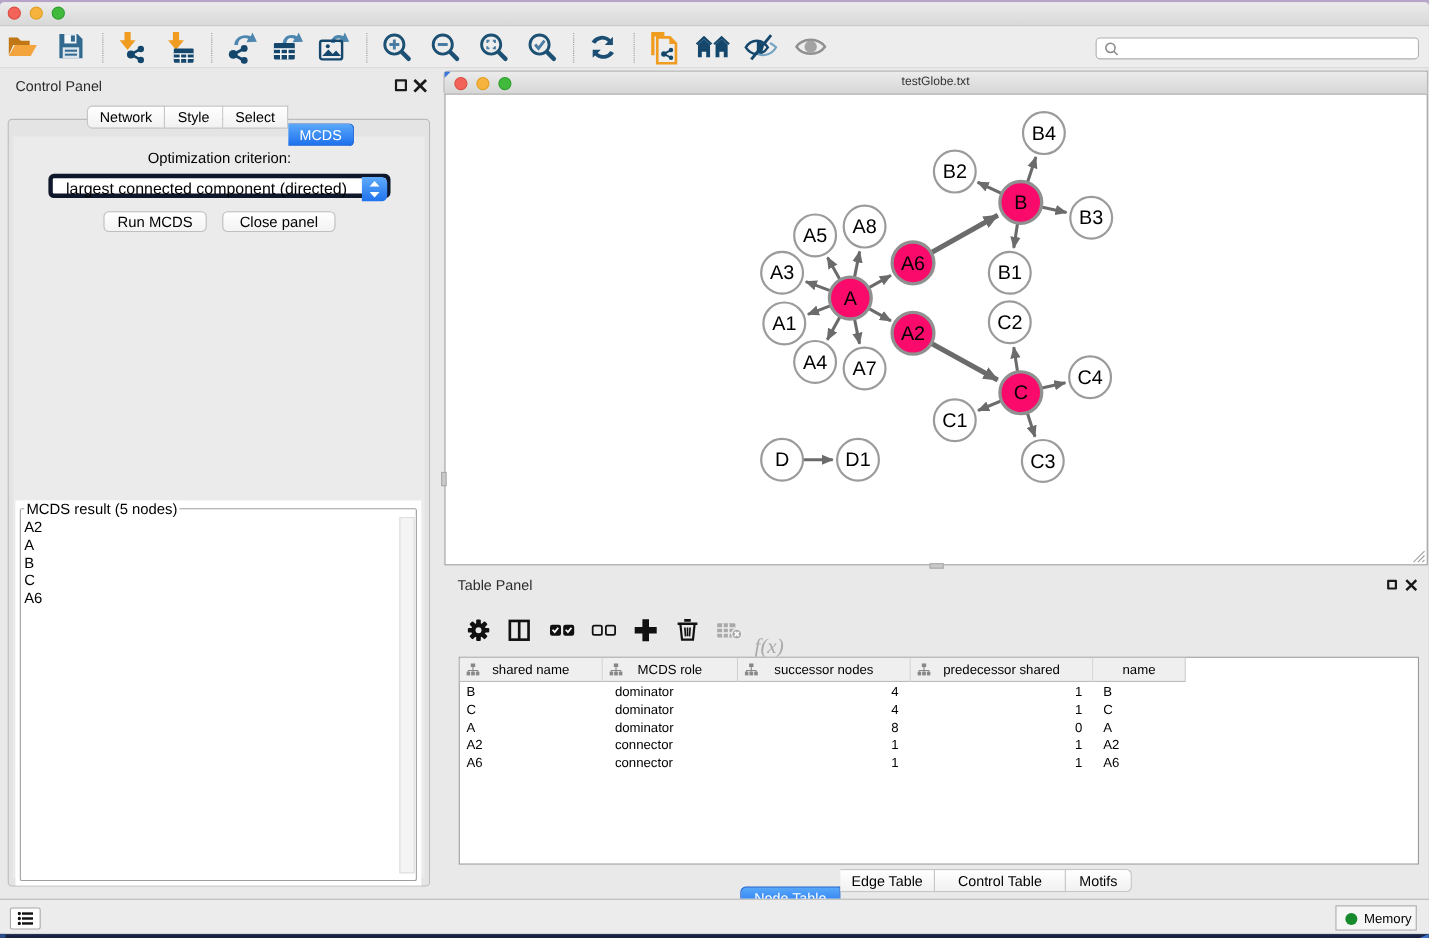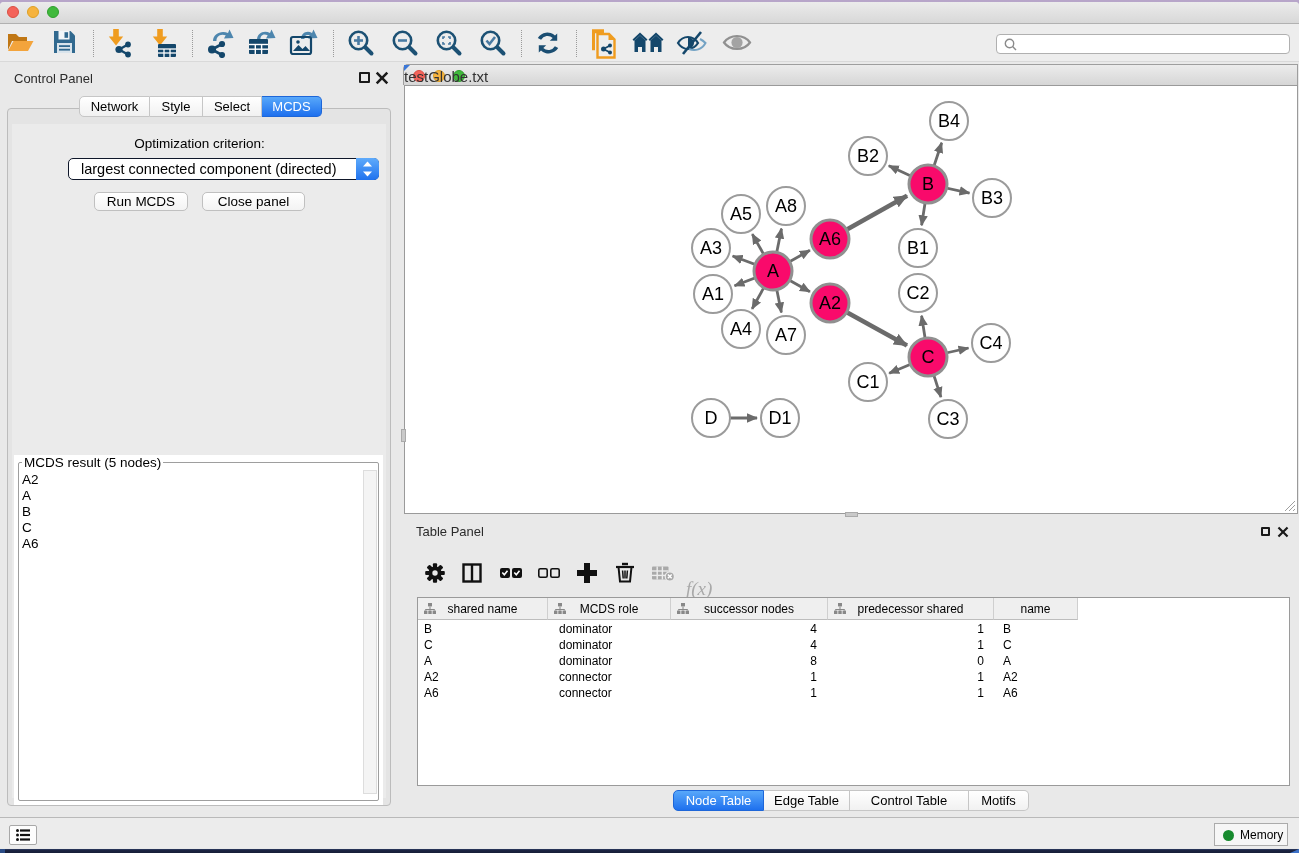--- a/index.html
+++ b/index.html
@@ -14,21 +14,21 @@
 .vsep { position:absolute; top:6px; height:27px; width:0; border-left:1px dotted #9a9a9a; }
 #searchbox { position:absolute; left:996px; top:10px; width:294px; height:20px; background:#fff; border:1px solid #b0b0b0; border-radius:4px; }
 
 #cp-title { position:absolute; left:14px; top:69px; font-size:13px; color:#2b2b2b; }
 #cp-pane { position:absolute; left:7px; top:106px; width:384px; height:698px; border:1px solid #bcbcbc; border-radius:4px; background:#e4e4e4; }
 #cp-inner { position:absolute; left:4px; top:15px; width:374px; height:674px; background:#ebebeb; }
 .tabs { position:absolute; display:flex; height:21px; }
 .tab { height:21px; line-height:20px; font-size:13px; text-align:center; background:linear-gradient(#ffffff,#f1f1f1); border:1px solid #c6c6c6; border-left:none; color:#000; }
 .tab.first { border-left:1px solid #c6c6c6; border-radius:5px 0 0 5px; }
 .tab.last { border-radius:0 5px 5px 0; }
-.tab.sel { background:linear-gradient(#58a8fa,#1e70ee); color:#fff; border-color:#1d66d8; }
+.tab.sel { background:linear-gradient(#58a8fa,#1e70ee); color:#fff; border-color:#1d66d8;margin-top:16px; }
 .btn { position:absolute; height:19px; background:linear-gradient(#ffffff,#f3f3f3); border:1px solid #c0c0c0; border-radius:5px; font-size:13.5px; text-align:center; line-height:17px; color:#000; }
 
 #netwin { position:absolute; left:403px; top:62px; width:895px; height:450px; }
 #nw-title { position:absolute; left:0; top:0; width:895px; height:21px; background:linear-gradient(#ececec,#d6d6d6); border:1px solid #9e9e9e; border-bottom:none; border-radius:5px 0 0 0; }
 #nw-canvas { position:absolute; left:1px; top:21px; width:894px; height:429px; background:#fff; border:1px solid #9a9a9a; }
 
 #tp-title { position:absolute; left:416px; top:522px; font-size:13px; color:#2b2b2b; }
 #tbl { position:absolute; left:417px; top:595px; width:873px; height:189px; background:#fff; border:1px solid #9a9a9a; font-size:12px; }
 .hcell { position:absolute; top:0; height:22px; background:#efefef; border-right:1px solid #cfcfcf; border-bottom:1px solid #bdbdbd; }
 .hlab { position:absolute; top:4px; width:100%; text-align:center; font-size:12px; color:#000; }
@@ -188,21 +188,21 @@
   <div id="cp-pane">
     <div id="cp-inner"></div>
   </div>
   <div class="tabs" style="left:79px;top:94px;">
     <div class="tab first" style="width:71px">Network</div>
     <div class="tab" style="width:53px">Style</div>
     <div class="tab" style="width:59px">Select</div>
     <div class="tab sel last" style="width:60px">MCDS</div>
   </div>
   <div class="abs" style="left:0;top:134px;width:399px;text-align:center;font-size:13.5px;color:#000;">Optimization criterion:</div>
-  <div class="abs" style="left:44px;top:156px;width:311px;height:22px;background:#fff;border:1px solid #0f172a;border-radius:5px;margin-left:24px;">
+  <div class="abs" style="left:44px;top:156px;width:311px;height:22px;background:#fff;border:4px solid #0f172a;border-radius:5px;">
     <div class="abs" style="left:12px;top:2px;font-size:14.5px;color:#000;">largest connected component (directed)</div>
     <div class="abs" style="right:-1px;top:-1px;width:23px;height:22px;border-radius:0 5px 5px 0;background:linear-gradient(#5fabfb,#1f72ee);">
       <svg width="23" height="22" viewBox="0 0 23 22">
           <path d="M11.5 3.5 L16 8.5 H7 z" fill="#fff"></path>
           <path d="M11.5 18.5 L7 13.5 H16 z" fill="#fff"></path>
         </svg>
     </div>
   </div>
   <div class="btn" style="left:94px;top:190px;width:94px;">Run MCDS</div>
   <div class="btn" style="left:202px;top:190px;width:103px;">Close panel</div>
@@ -212,21 +212,21 @@
   <div class="abs" style="left:363px;top:468px;width:14px;height:324px;background:#f4f4f4;border:1px solid #ddd;"></div>
   <div class="abs" style="left:22px;top:470px;font-size:13.5px;line-height:16px;color:#000;">A2<br>A<br>B<br>C<br>A6</div>
   <div id="netwin">
     <div id="nw-title">
       <svg class="abs" style="left:0;top:0" width="6" height="6" viewBox="0 0 6 6">
           <path d="M0 0 H6 L0 6 z" fill="#3c78d8"></path>
         </svg>
       <div class="tl" style="left:9px;top:5px;background:#f4635a;border:1px solid #d94f43;"></div>
       <div class="tl" style="left:29px;top:5px;background:#f6b33e;border:1px solid #dfa023;"></div>
       <div class="tl" style="left:49px;top:5px;background:#40b93c;border:1px solid #2f9f2d;"></div>
-      <div style="position:absolute;left:0;top:3px;width:100%;font-size:15px;color:#333;">testGlobe.txt</div>
+      <div style="position:absolute;left:0;top:3px;width:100%;text-align:center;font-size:11px;color:#333;">testGlobe.txt</div>
     </div>
     <div id="nw-canvas">
       <svg width="893" height="427" viewBox="0 0 893 427" style="position:absolute;left:0;top:0">
         <defs>
           <marker id="ah" markerUnits="userSpaceOnUse" markerWidth="11" markerHeight="10" refX="10" refY="5" orient="auto">
               <path d="M0 0.3 L11 5 L0 9.7 z" fill="#6b6b6b"></path>
             </marker>
           <marker id="AH" markerUnits="userSpaceOnUse" markerWidth="14" markerHeight="12" refX="13" refY="6" orient="auto">
               <path d="M0 0 L14 6 L0 12 z" fill="#6b6b6b"></path>
             </marker>

